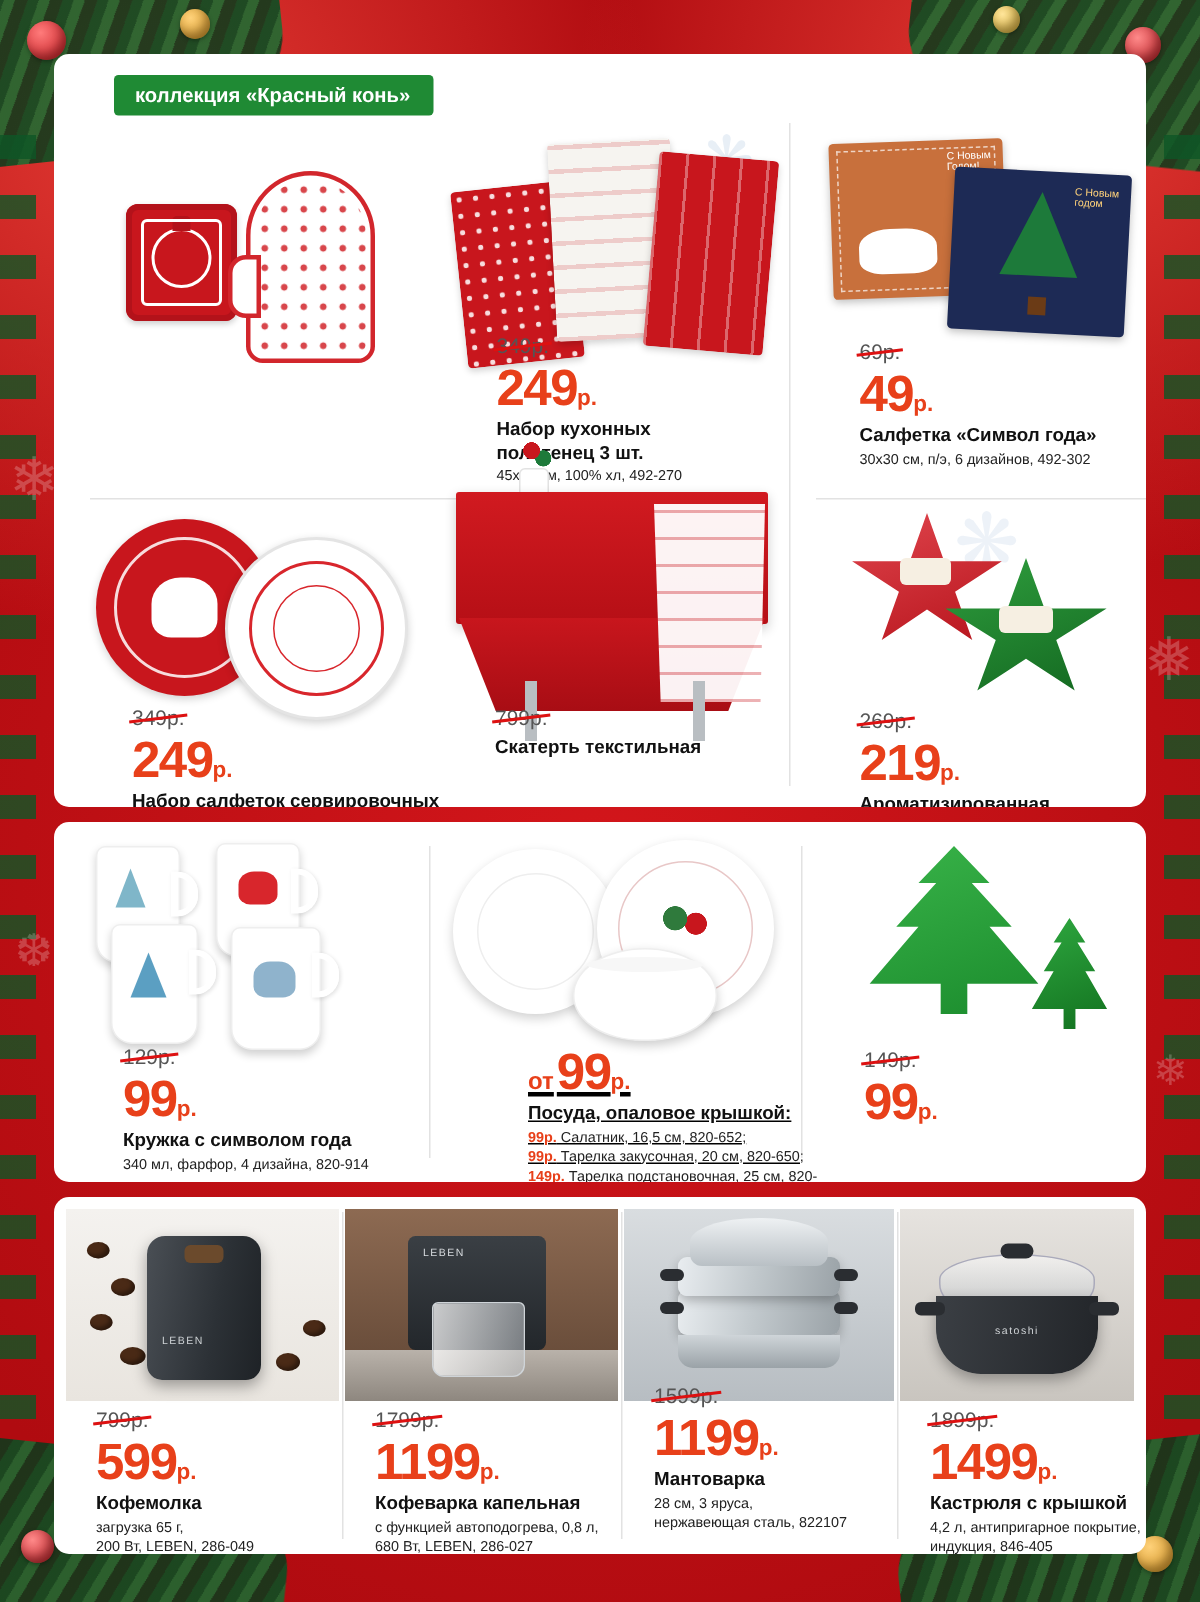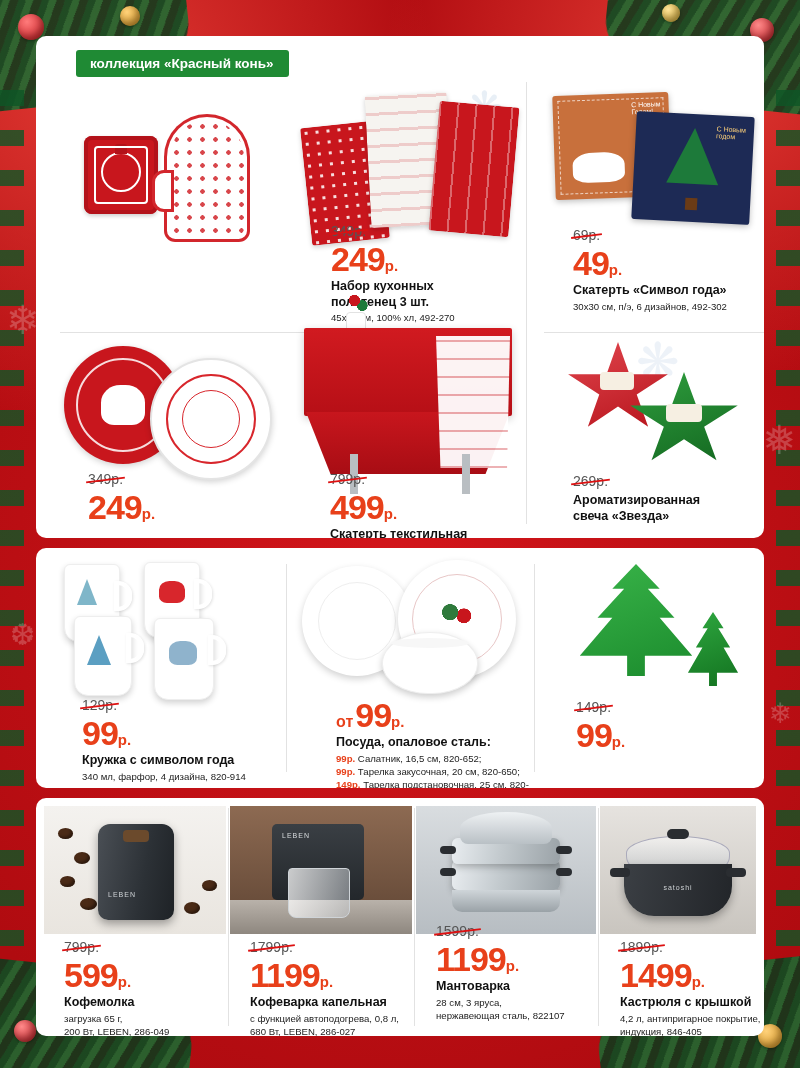--- a/index.html
+++ b/index.html
@@ -205,71 +205,72 @@
       </div>
       <div class="art napkin" style="left:86px;top:24px;width:118px;height:108px;background:#1d2a55;transform:rotate(3deg);">
         <div style="position:absolute;left:50%;top:14px;transform:translateX(-50%);width:0;height:0;border-left:26px solid transparent;border-right:26px solid transparent;border-bottom:56px solid #1d7a3a;"></div>
         <div style="position:absolute;left:50%;bottom:12px;transform:translateX(-50%);width:12px;height:12px;background:#6b3b16;"></div>
         <div style="position:absolute;right:8px;top:10px;font-size:7px;color:#ffd27a;">С Новым<br>годом</div>
       </div>
     </div>
     <div class="item" style="left:537px;top:190px;width:200px;">
       <div class="old-price">69р.</div>
       <div class="price" style="margin-top:2px;"><span>49</span><span class="rub">р.</span></div>
-      <div class="ttl">Скатерть «Символ года»</div>
+      <div class="ttl">Салфетка «Символ года»</div>
       <div class="desc"><span>30х30 см, п/э, 6 дизайнов, 492-302</span></div>
     </div>
 
     <div class="item" style="left:28px;top:302px;width:220px;height:130px;">
       <div class="art placemat" style="left:0;top:8px;width:118px;height:118px;background:#c8161d;">
         <div style="position:absolute;inset:12px;border:2px solid rgba(255,255,255,.85);border-radius:50%;"></div>
         <div style="position:absolute;left:50%;top:50%;transform:translate(-50%,-50%);width:44px;height:40px;background:#fff;border-radius:44% 44% 30% 30%;"></div>
       </div>
       <div class="art placemat" style="left:86px;top:20px;width:122px;height:122px;background:#fff;border:2px solid #e4e4e4;">
         <div style="position:absolute;inset:14px;border:2px solid #d8262c;border-radius:50%;"></div>
         <div style="position:absolute;inset:30px;border:1px solid #d8262c;border-radius:50%;"></div>
       </div>
     </div>
     <div class="item" style="left:52px;top:434px;width:230px;">
       <div class="old-price">349р.</div>
       <div class="price" style="margin-top:2px;"><span>249</span><span class="rub">р.</span></div>
+      <div class="ttl">Набор салфеток сервировочных</div>
       
     </div>
 
     <div class="item" style="left:268px;top:250px;width:230px;height:190px;">
       <div class="art" style="left:24px;top:0;width:58px;height:54px;">
         <div style="position:absolute;left:18px;bottom:0;width:20px;height:28px;background:#fff;border:1px solid #e2e2e2;border-radius:4px 4px 8px 8px;"></div>
         <div style="position:absolute;left:16px;bottom:24px;width:26px;height:26px;background:radial-gradient(circle at 40% 40%,#c8161d 25%,transparent 26%),radial-gradient(circle at 70% 60%,#1d7a3a 22%,transparent 23%);"></div>
       </div>
       <div class="art cloth" style="left:0px;top:42px;width:208px;height:88px;background:linear-gradient(180deg,#d11a20,#b60f16);border-radius:2px;"></div>
       <div class="art" style="left:2px;top:126px;width:204px;height:62px;background:linear-gradient(180deg,#c8161d,#a80d14);clip-path:polygon(0 0,100% 0,88% 100%,12% 100%);"></div>
       <div class="art" style="left:132px;top:50px;width:74px;height:132px;background:#fff;
         background-image:repeating-linear-gradient(0deg,rgba(200,22,29,.35) 0 2px,transparent 2px 18px);opacity:.95;clip-path:polygon(0 0,100% 0,96% 100%,6% 100%);"></div>
       <div class="art" style="left:46px;top:168px;width:8px;height:40px;background:#b9bec2;"></div>
       <div class="art" style="left:158px;top:168px;width:8px;height:40px;background:#b9bec2;"></div>
     </div>
     <div class="item" style="left:294px;top:434px;width:200px;">
       <div class="old-price">799р.</div>
-      <div class="price" style="margin-top:2px;"><span>499</span><span class="rub">р.</span></div>
       <div class="ttl">Скатерть текстильная</div>
       
     </div>
 
     <div class="item" style="left:520px;top:306px;width:210px;height:128px;">
       <div class="art star-candle" style="left:10px;top:0;width:104px;height:92px;
         background:linear-gradient(160deg,#e0454d,#b5121a);
         clip-path:polygon(50% 0%,61% 35%,98% 35%,68% 57%,79% 92%,50% 70%,21% 92%,32% 57%,2% 35%,39% 35%);"></div>
       <div class="art" style="left:44px;top:30px;width:34px;height:18px;background:#f6efe2;border-radius:4px;"></div>
       <div class="art star-candle" style="left:72px;top:30px;width:112px;height:96px;
         background:linear-gradient(160deg,#2f9e3e,#12651f);
         clip-path:polygon(50% 0%,61% 35%,98% 35%,68% 57%,79% 92%,50% 70%,21% 92%,32% 57%,2% 35%,39% 35%);"></div>
       <div class="art" style="left:110px;top:62px;width:36px;height:18px;background:#f6efe2;border-radius:4px;"></div>
     </div>
     <div class="item" style="left:537px;top:436px;width:210px;">
       <div class="old-price">269р.</div>
+      <div class="price" style="margin-top:2px;"><span>219</span><span class="rub">р.</span></div>
       <div class="ttl" style="white-space:pre-line;">Ароматизированная
 свеча «Звезда»</div>
       
     </div>
   </div>
 
   <div class="block2">
     <div class="dv" style="left:250px;"></div>
     <div class="dv" style="left:498px;"></div>
 
@@ -303,23 +304,23 @@
         <div style="position:absolute;inset:16px;border:1px solid #eee;border-radius:50%;"></div>
       </div>
       <div class="art plate" style="left:96px;top:0px;width:118px;height:118px;">
         <div style="position:absolute;inset:14px;border:1px solid #e8c7c7;border-radius:50%;"></div>
         <div style="position:absolute;left:50%;top:46%;transform:translate(-50%,-50%);width:46px;height:36px;background:radial-gradient(circle at 35% 45%,#2f7a3c 22%,transparent 23%),radial-gradient(circle at 65% 55%,#c8161d 20%,transparent 21%);"></div>
       </div>
       <div class="art bowl" style="left:80px;top:72px;width:96px;height:62px;border:1px solid #eee;">
         <div style="position:absolute;left:8px;top:5px;right:8px;height:10px;border-radius:50%;background:#f7f7f7;"></div>
       </div>
     </div>
-    <div class="item" style="left:300px;top:150px;width:210px;">
+    <div class="item" style="left:316px;top:150px;width:210px;text-decoration:underline;">
       <div class="price"><span class="ot">от</span><span>99</span><span class="rub">р.</span></div>
-      <div class="ttl">Посуда, опаловое сталь:</div>
+      <div class="ttl">Посуда, опаловое крышкой:</div>
       <div class="desc"><span class="hl">99р.</span><span> Салатник, 16,5 см, 820-652;</span></div>
       <div class="desc" style="margin-top:0;"><span class="hl">99р.</span><span> Тарелка закусочная, 20 см, 820-650;</span></div>
       <div class="desc" style="margin-top:0;"><span class="hl">149р.</span><span> Тарелка подстановочная, 25 см, 820-651*</span></div>
     </div>
 
     <div class="item" style="left:516px;top:16px;width:200px;height:130px;">
       <div class="art tree-mold" style="left:10px;top:0;width:148px;height:112px;background:linear-gradient(160deg,#3ab54a,#1a8a2c);
         clip-path:polygon(50% 0%,66% 22%,58% 22%,76% 48%,66% 48%,88% 82%,56% 82%,56% 100%,44% 100%,44% 82%,12% 82%,34% 48%,24% 48%,42% 22%,34% 22%);"></div>
       <div class="art" style="left:128px;top:48px;width:66px;height:74px;background:linear-gradient(160deg,#2fa840,#12711f);
         clip-path:polygon(50% 0%,66% 22%,58% 22%,76% 48%,66% 48%,88% 82%,56% 82%,56% 100%,44% 100%,44% 82%,12% 82%,34% 48%,24% 48%,42% 22%,34% 22%);"></div>

